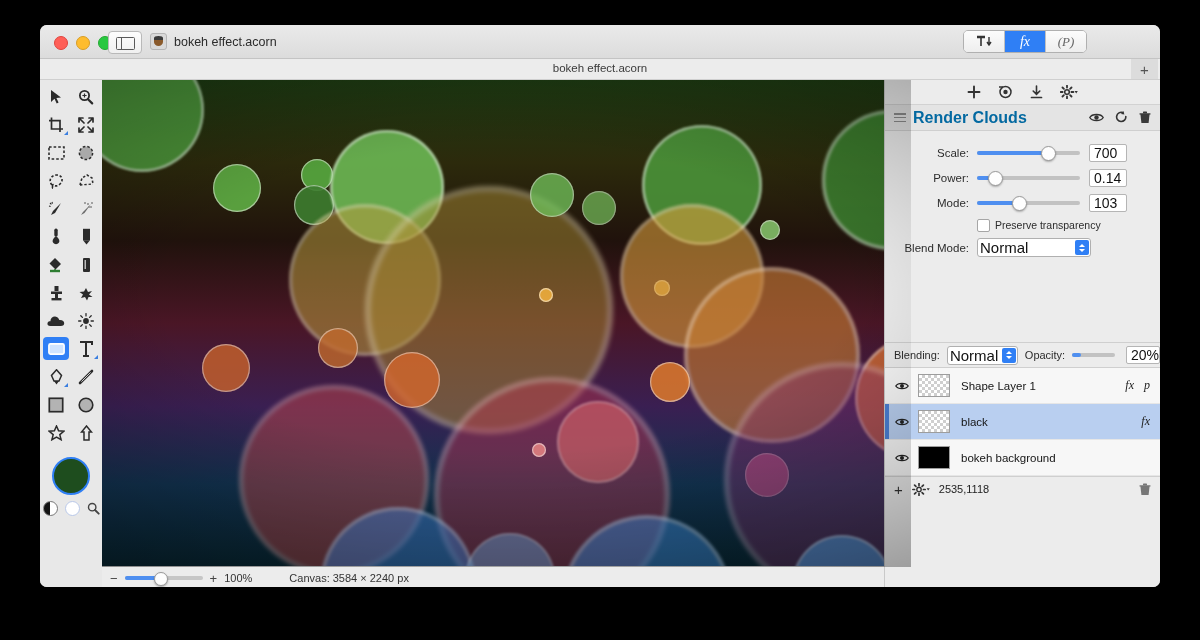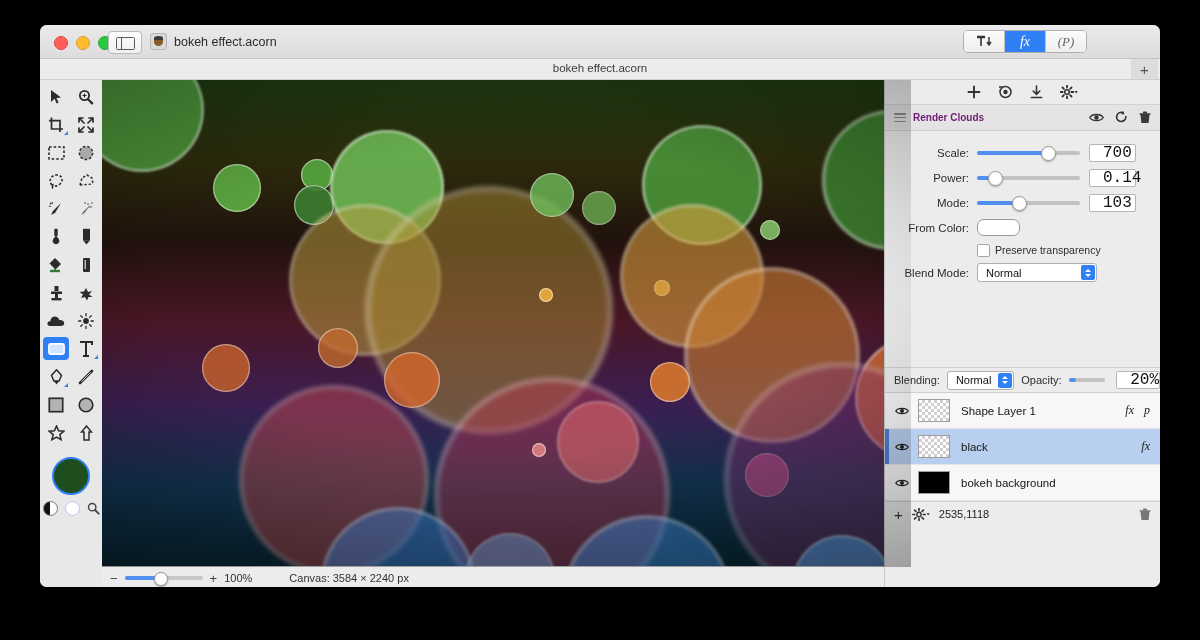--- a/index.html
+++ b/index.html
@@ -82,38 +82,38 @@
   .bk{position:absolute;border-radius:50%;}
 
   
   .inspector{position:absolute;right:0;top:0;width:275px;height:509px;background:#ececec;border-left:1px solid #c9c9c9;}
   .ins-toolbar{height:24px;display:flex;align-items:center;justify-content:center;gap:17px;background:#ececec;border-bottom:1px solid #d2d2d2;}
   .ins-toolbar svg{display:block;}
 
   .fx-head{height:25px;background:#e4e4e4;border-bottom:1px solid #cfcfcf;display:flex;align-items:center;padding:0 9px;}
   .grip{width:12px;height:9px;display:flex;flex-direction:column;justify-content:space-between;margin-right:7px;}
   .grip i{height:1.5px;background:#8c8c8c;display:block;}
-  .fx-title{font-size:10px;font-weight:bold;color:#701a75;flex:1;}
+  .fx-title{font-size:16px;font-weight:bold;color:#0369a1;flex:1;}
   .fx-icons{display:flex;gap:11px;align-items:center;}
 
   .params{background:#ececec;padding:9px 0 8px 0;}
   .prow{display:flex;align-items:center;height:25px;}
   .plabel{width:84px;text-align:right;font-size:11.5px;color:#2c2c2c;padding-right:8px;}
   .slider{width:103px;height:4px;border-radius:2px;background:#c2c2c2;position:relative;}
   .slider .fill{position:absolute;left:0;top:0;height:4px;background:#4f8ff0;border-radius:2px;}
   .slider .knob{position:absolute;top:-4.5px;width:13px;height:13px;border-radius:50%;background:#fefefe;border:.5px solid #9a9a9a;
                 box-shadow:0 1px 2px rgba(0,0,0,.28);margin-left:-6.5px;}
   .numfield{width:32px;height:16px;margin-left:9px;background:#fff;border:1px solid #b5b5b5;border-radius:2px;
-            font-size:16px;color:#111;display:flex;align-items:center;padding-left:13px;font-family:Liberation Mono, monospace;}
+            font-size:14px;color:#111;display:flex;align-items:center;padding-left:4px;}
   .colorsw{width:41px;height:15px;border-radius:7px;border:1px solid #9a9a9a;}
   .chkrow{display:flex;align-items:center;height:20px;padding-left:92px;gap:5px;}
   .chk{width:11px;height:11px;border:1px solid #a6a6a6;background:#fff;border-radius:2px;}
   .chklabel{font-size:10.5px;color:#2c2c2c;}
   .popup{width:110px;height:17px;background:#fff;border:1px solid #b0b0b0;border-radius:3px;position:relative;
-         font-size:11px;color:#111;display:flex;align-items:center;padding-left:8px;}
+         font-size:15px;color:#111;display:flex;align-items:center;padding-left:2px;}
   .popup .arrows{position:absolute;right:1px;top:1px;width:14px;height:15px;background:#2f7ff5;border-radius:2px;
                  display:flex;flex-direction:column;align-items:center;justify-content:center;gap:2px;}
   .ar{width:0;height:0;border-left:3px solid transparent;border-right:3px solid transparent;}
   .ar.up{border-bottom:3.5px solid #fff;}
   .ar.dn{border-top:3.5px solid #fff;}
 
   .ins-spacer{background:#ececec;}
   .blendbar{height:24px;background:#ececec;border-top:1px solid #cfcfcf;border-bottom:1px solid #cfcfcf;
             display:flex;align-items:center;padding-left:9px;gap:7px;}
   .blendbar .lb{font-size:11px;color:#2c2c2c;}
@@ -507,24 +507,20 @@
         </div>
         <div class="prow">
           <div class="plabel">Mode:</div>
           <div class="slider">
             <div class="fill" id="f2" style="width: 40%;"></div>
             <div class="knob" id="k2" style="left: 40%;"></div>
           </div>
           <div class="numfield">103</div>
         </div>
 
-        <div class="prow">
-          <div class="plabel">From Color:</div>
-          <div class="colorsw" id="fromsw" style="background: rgb(255, 255, 255);"></div>
-        </div>
 
         <div class="chkrow">
           <div class="chk"></div>
           <div class="chklabel">Preserve transparency</div>
         </div>
 
         <div class="prow">
           <div class="plabel">Blend Mode:</div>
           <div class="popup">
             <span>Normal</span>

